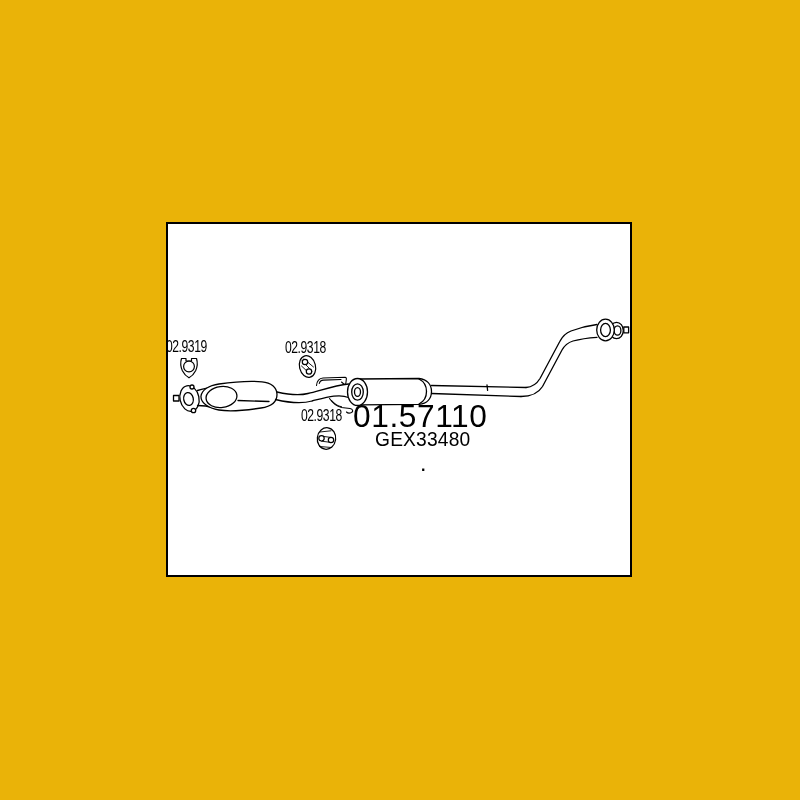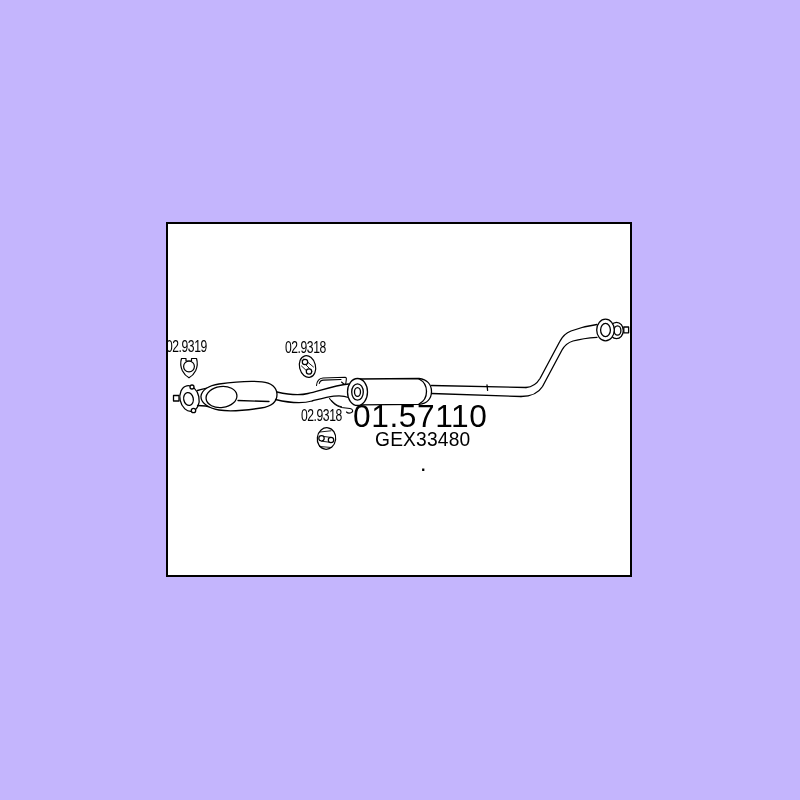--- a/index.html
+++ b/index.html
@@ -8,21 +8,21 @@
     background: #ffffff;
     width: 800px;
     height: 800px;
     font-family: "Liberation Sans", "DejaVu Sans", sans-serif;
     overflow: hidden;
   }
   .canvas {
     position: relative;
     width: 800px;
     height: 800px;
-    background: #c4b5fd;
+    background: #eab308;
   }
   .frame {
     position: absolute;
     left: 166px;
     top: 222px;
     width: 466px;
     height: 355px;
     border: 2px solid #000000;
     box-sizing: border-box;
     background: #ffffff;

